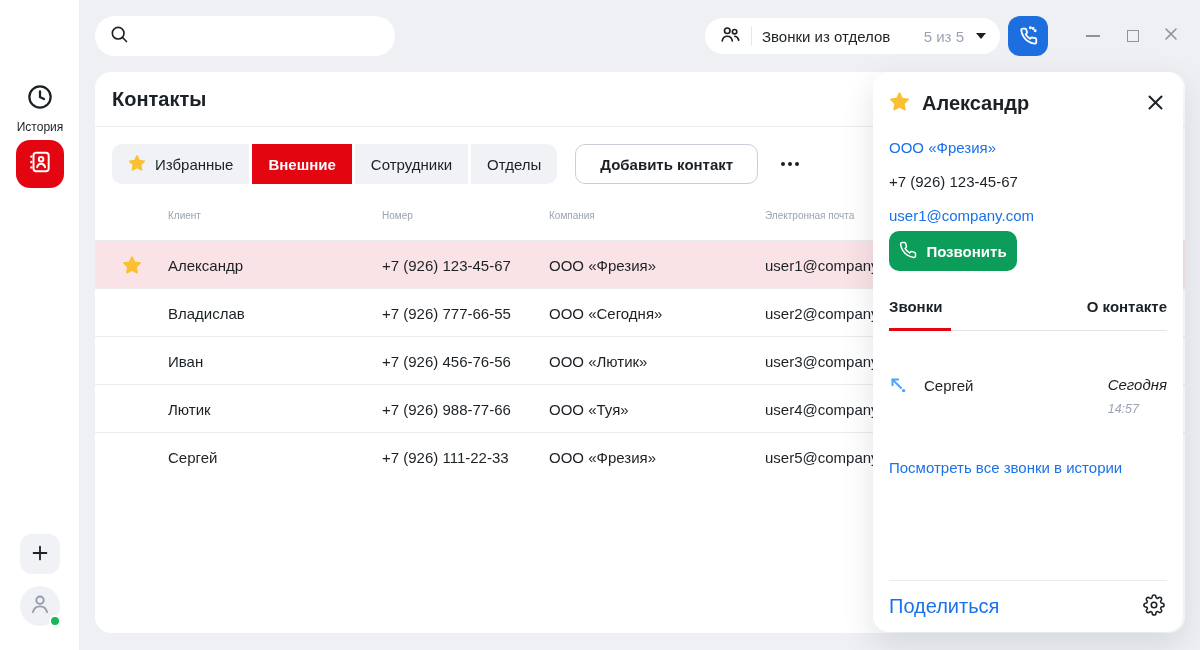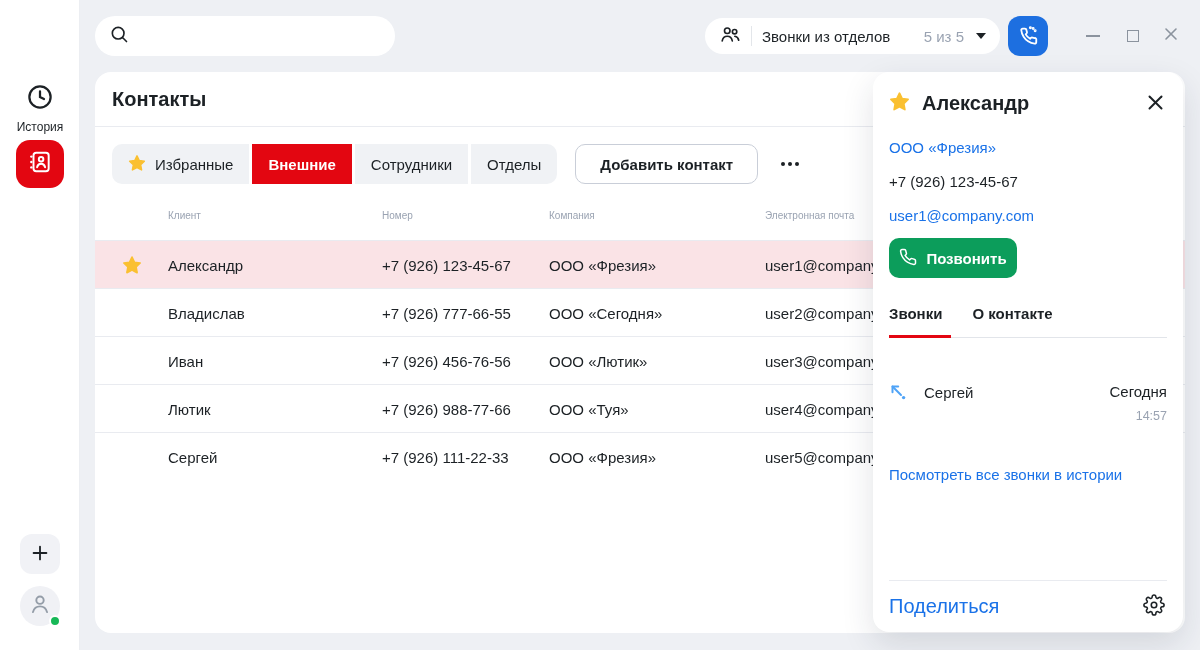--- a/index.html
+++ b/index.html
@@ -76,29 +76,29 @@
   .row-star{position:absolute;left:27px;top:50%;transform:translateY(-50%);width:20px;height:20px;}
 
   
   .panel{position:absolute;left:873px;top:72px;width:310px;height:560px;background:#fff;border-radius:16px;box-shadow:0 12px 32px rgba(30,40,60,.13);z-index:3;display:flex;flex-direction:column;padding:0 16px;}
   .p-head{margin-top:19px;display:flex;align-items:center;}
   .p-head .pname{margin-left:12px;font-size:20px;font-weight:700;}
   .p-close{margin-left:auto;border:none;background:transparent;cursor:pointer;width:24px;height:24px;display:flex;align-items:center;justify-content:center;}
   .p-company{margin-top:23px;font-size:15px;color:var(--link-blue);cursor:pointer;}
   .p-phone{margin-top:17px;font-size:15px;color:var(--text);}
   .p-email{margin-top:17px;font-size:15px;color:var(--link-blue);cursor:pointer;}
-  .call-btn{margin-top:14px;width:128px;height:40px;border:none;border-radius:10px;background:var(--call-green);color:#fff;display:flex;align-items:center;justify-content:center;gap:9px;font-size:15px;font-weight:600;cursor:pointer;font-family:"Liberation Sans",sans-serif;}
-  .p-tabs{margin-top:27px;display:flex;gap:30px;}
+  .call-btn{margin-top:7px;width:128px;height:40px;border:none;border-radius:10px;background:var(--call-green);color:#fff;display:flex;align-items:center;justify-content:center;gap:9px;font-size:15px;font-weight:600;cursor:pointer;font-family:"Liberation Sans",sans-serif;}
+  .p-tabs{margin-top:27px;display:flex;gap:30px;justify-content:space-between;}
   .p-tab{font-size:15px;font-weight:700;color:var(--text);border:none;background:transparent;padding:0;cursor:pointer;font-family:"Liberation Sans",sans-serif;}
   .p-tabline{margin-top:13px;position:relative;height:3px;}
   .p-tabline .grayline{position:absolute;left:0;right:0;bottom:0;height:1px;background:#E2E5EA;}
   .p-tabline .redline{position:absolute;left:0;bottom:0;width:62px;height:3px;background:var(--accent-red);}
   .call-item{margin-top:45px;display:flex;align-items:flex-start;cursor:pointer;}
   .call-item .cname{margin-left:17px;font-size:15px;margin-top:1px;}
-  .call-right{margin-left:auto;text-align:right;}
+  .call-right{margin-left:auto;text-align:left;font-style:italic;}
   .call-date{font-size:15px;color:var(--text);}
   .call-time{font-size:12.5px;color:var(--text-muted);margin-top:9px;}
   .view-all{margin-top:43px;font-size:15px;color:var(--link-blue);cursor:pointer;text-align:left;border:none;background:transparent;padding:0;font-family:"Liberation Sans",sans-serif;}
   .p-footer{margin-top:auto;border-top:1px solid var(--divider);height:52px;display:flex;align-items:center;}
   .share-link{font-size:20px;color:var(--link-blue);border:none;background:transparent;padding:0;cursor:pointer;font-family:Liberation Sans, sans-serif;}
   .gear-btn{margin-left:auto;border:none;background:transparent;cursor:pointer;width:26px;height:26px;display:flex;align-items:center;justify-content:center;}
 </style>
 </head>
 <body>
 

